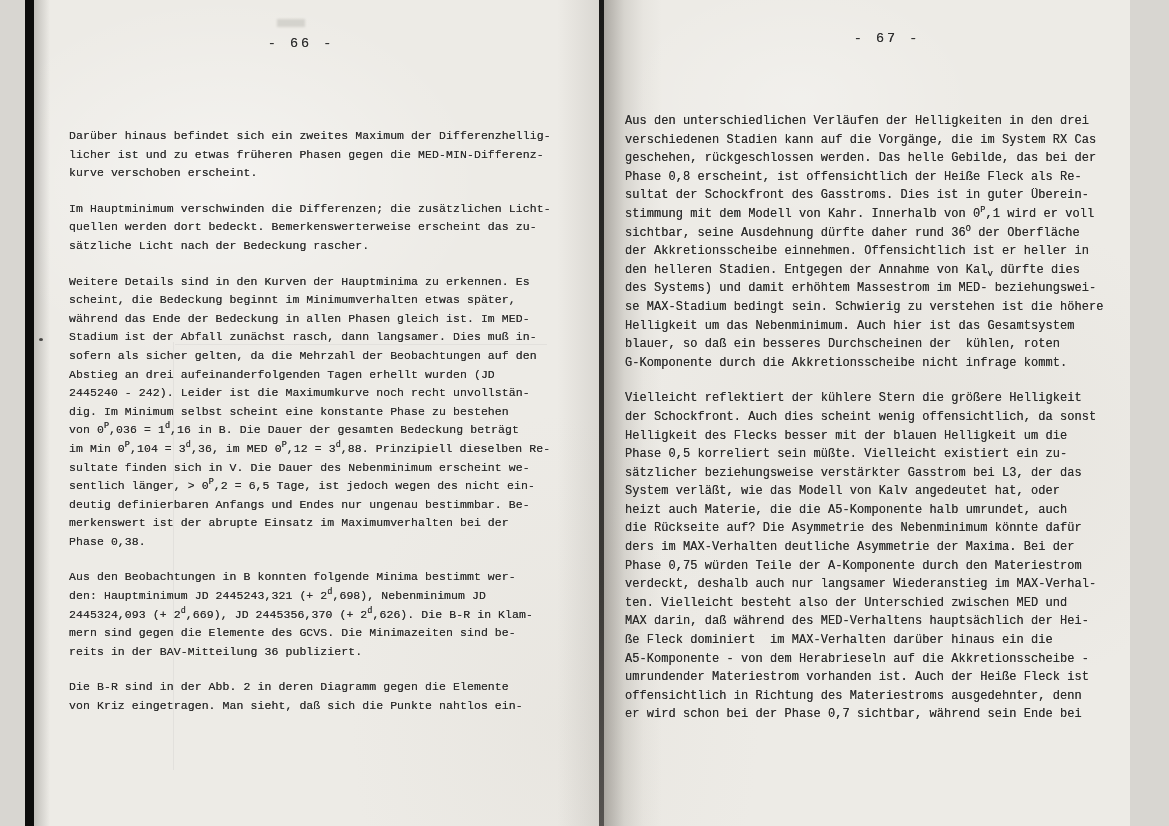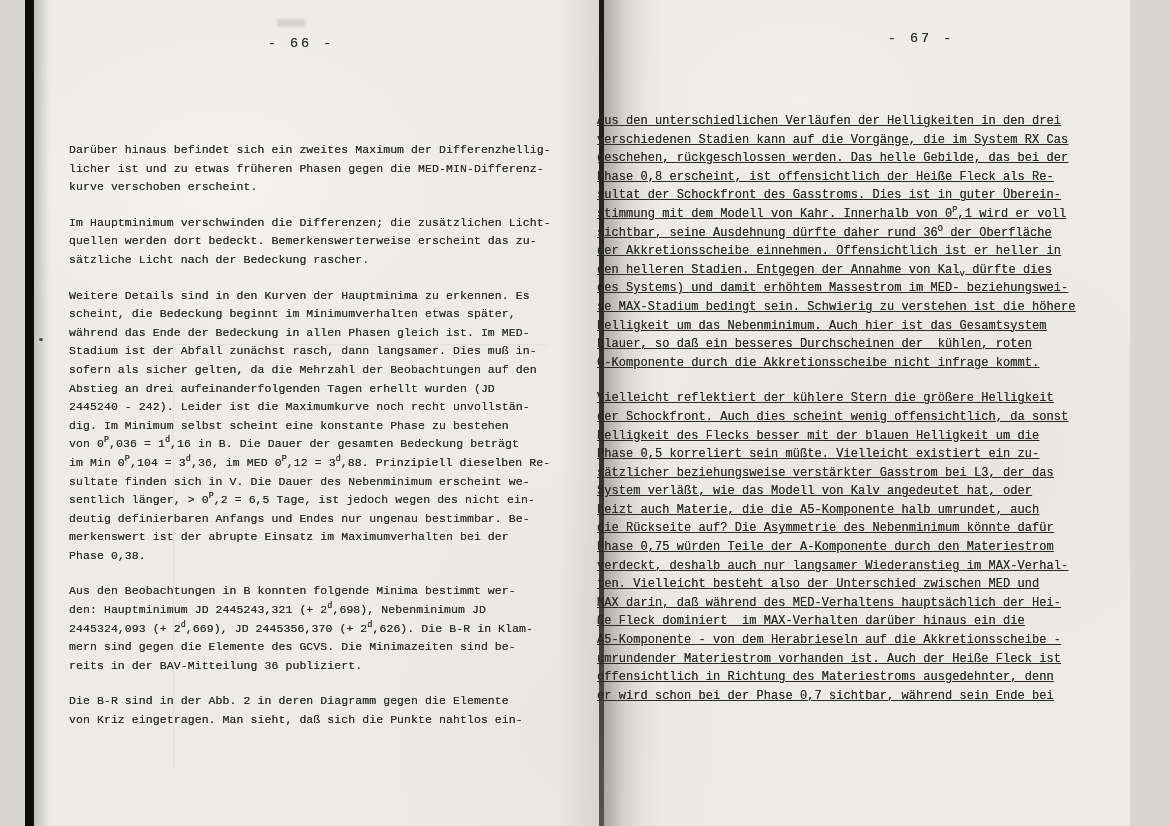--- a/index.html
+++ b/index.html
@@ -38,24 +38,24 @@
   .ghost-v1{position:absolute;left:148px;top:342px;width:1px;height:428px;background:rgba(0,0,0,0.045);}
   .ghost-h1{position:absolute;left:150px;top:344px;width:372px;height:1px;background:rgba(0,0,0,0.045);}
 
   
   .page-number{
     position:absolute;text-align:center;width:120px;
     font-size:13.5px;letter-spacing:3px;white-space:pre;color:#2e2e2e;
     text-shadow:0 0 0.4px rgba(40,40,40,0.65);
   }
   #pn-left{left:216px;top:36px;}
-  #pn-right{left:836px;top:31px;text-align:center;}
+  #pn-right{left:802px;top:31px;text-align:center;}
   .page-body{position:absolute;}
-  #body-left{left:44px;top:141px;width:512px;font-size:11.5px;letter-spacing:0.08px;}
-  #body-right{left:572px;top:112px;width:520px;font-size:12px;letter-spacing:0.05px;text-decoration:underline;}
+  #body-left{left:44px;top:127px;width:512px;font-size:11.5px;letter-spacing:0.08px;}
+  #body-right{left:600px;top:112px;width:520px;font-size:12px;letter-spacing:0.05px;}
   .para{margin:0 0 17px 0;}
   .para:last-child{margin-bottom:0;}
   .tline{
     height:18.6px;line-height:18.6px;white-space:pre;
     text-shadow:0 0 0.45px rgba(38,38,38,0.70);
   }
   .tline sup{font-size:8.5px;letter-spacing:0;line-height:0;}
   .tline sub{font-size:9px;letter-spacing:0;line-height:0;}
 </style>
 </head>
@@ -137,20 +137,21 @@
       </div>
     <div class="para">
         <div class="tline">Vielleicht reflektiert der kühlere Stern die größere Helligkeit</div>
         <div class="tline">der Schockfront. Auch dies scheint wenig offensichtlich, da sonst</div>
         <div class="tline">Helligkeit des Flecks besser mit der blauen Helligkeit um die</div>
         <div class="tline">Phase 0,5 korreliert sein müßte. Vielleicht existiert ein zu-</div>
         <div class="tline">sätzlicher beziehungsweise verstärkter Gasstrom bei L3, der das</div>
         <div class="tline">System verläßt, wie das Modell von Kalv angedeutet hat, oder</div>
         <div class="tline">heizt auch Materie, die die A5-Komponente halb umrundet, auch</div>
         <div class="tline">die Rückseite auf? Die Asymmetrie des Nebenminimum könnte dafür</div>
+        <div class="tline">ders im MAX-Verhalten deutliche Asymmetrie der Maxima. Bei der</div>
         <div class="tline">Phase 0,75 würden Teile der A-Komponente durch den Materiestrom</div>
         <div class="tline">verdeckt, deshalb auch nur langsamer Wiederanstieg im MAX-Verhal-</div>
         <div class="tline">ten. Vielleicht besteht also der Unterschied zwischen MED und</div>
         <div class="tline">MAX darin, daß während des MED-Verhaltens hauptsächlich der Hei-</div>
         <div class="tline">ße Fleck dominiert  im MAX-Verhalten darüber hinaus ein die</div>
         <div class="tline">A5-Komponente - von dem Herabrieseln auf die Akkretionsscheibe -</div>
         <div class="tline">umrundender Materiestrom vorhanden ist. Auch der Heiße Fleck ist</div>
         <div class="tline">offensichtlich in Richtung des Materiestroms ausgedehnter, denn</div>
         <div class="tline">er wird schon bei der Phase 0,7 sichtbar, während sein Ende bei</div>
       </div>

